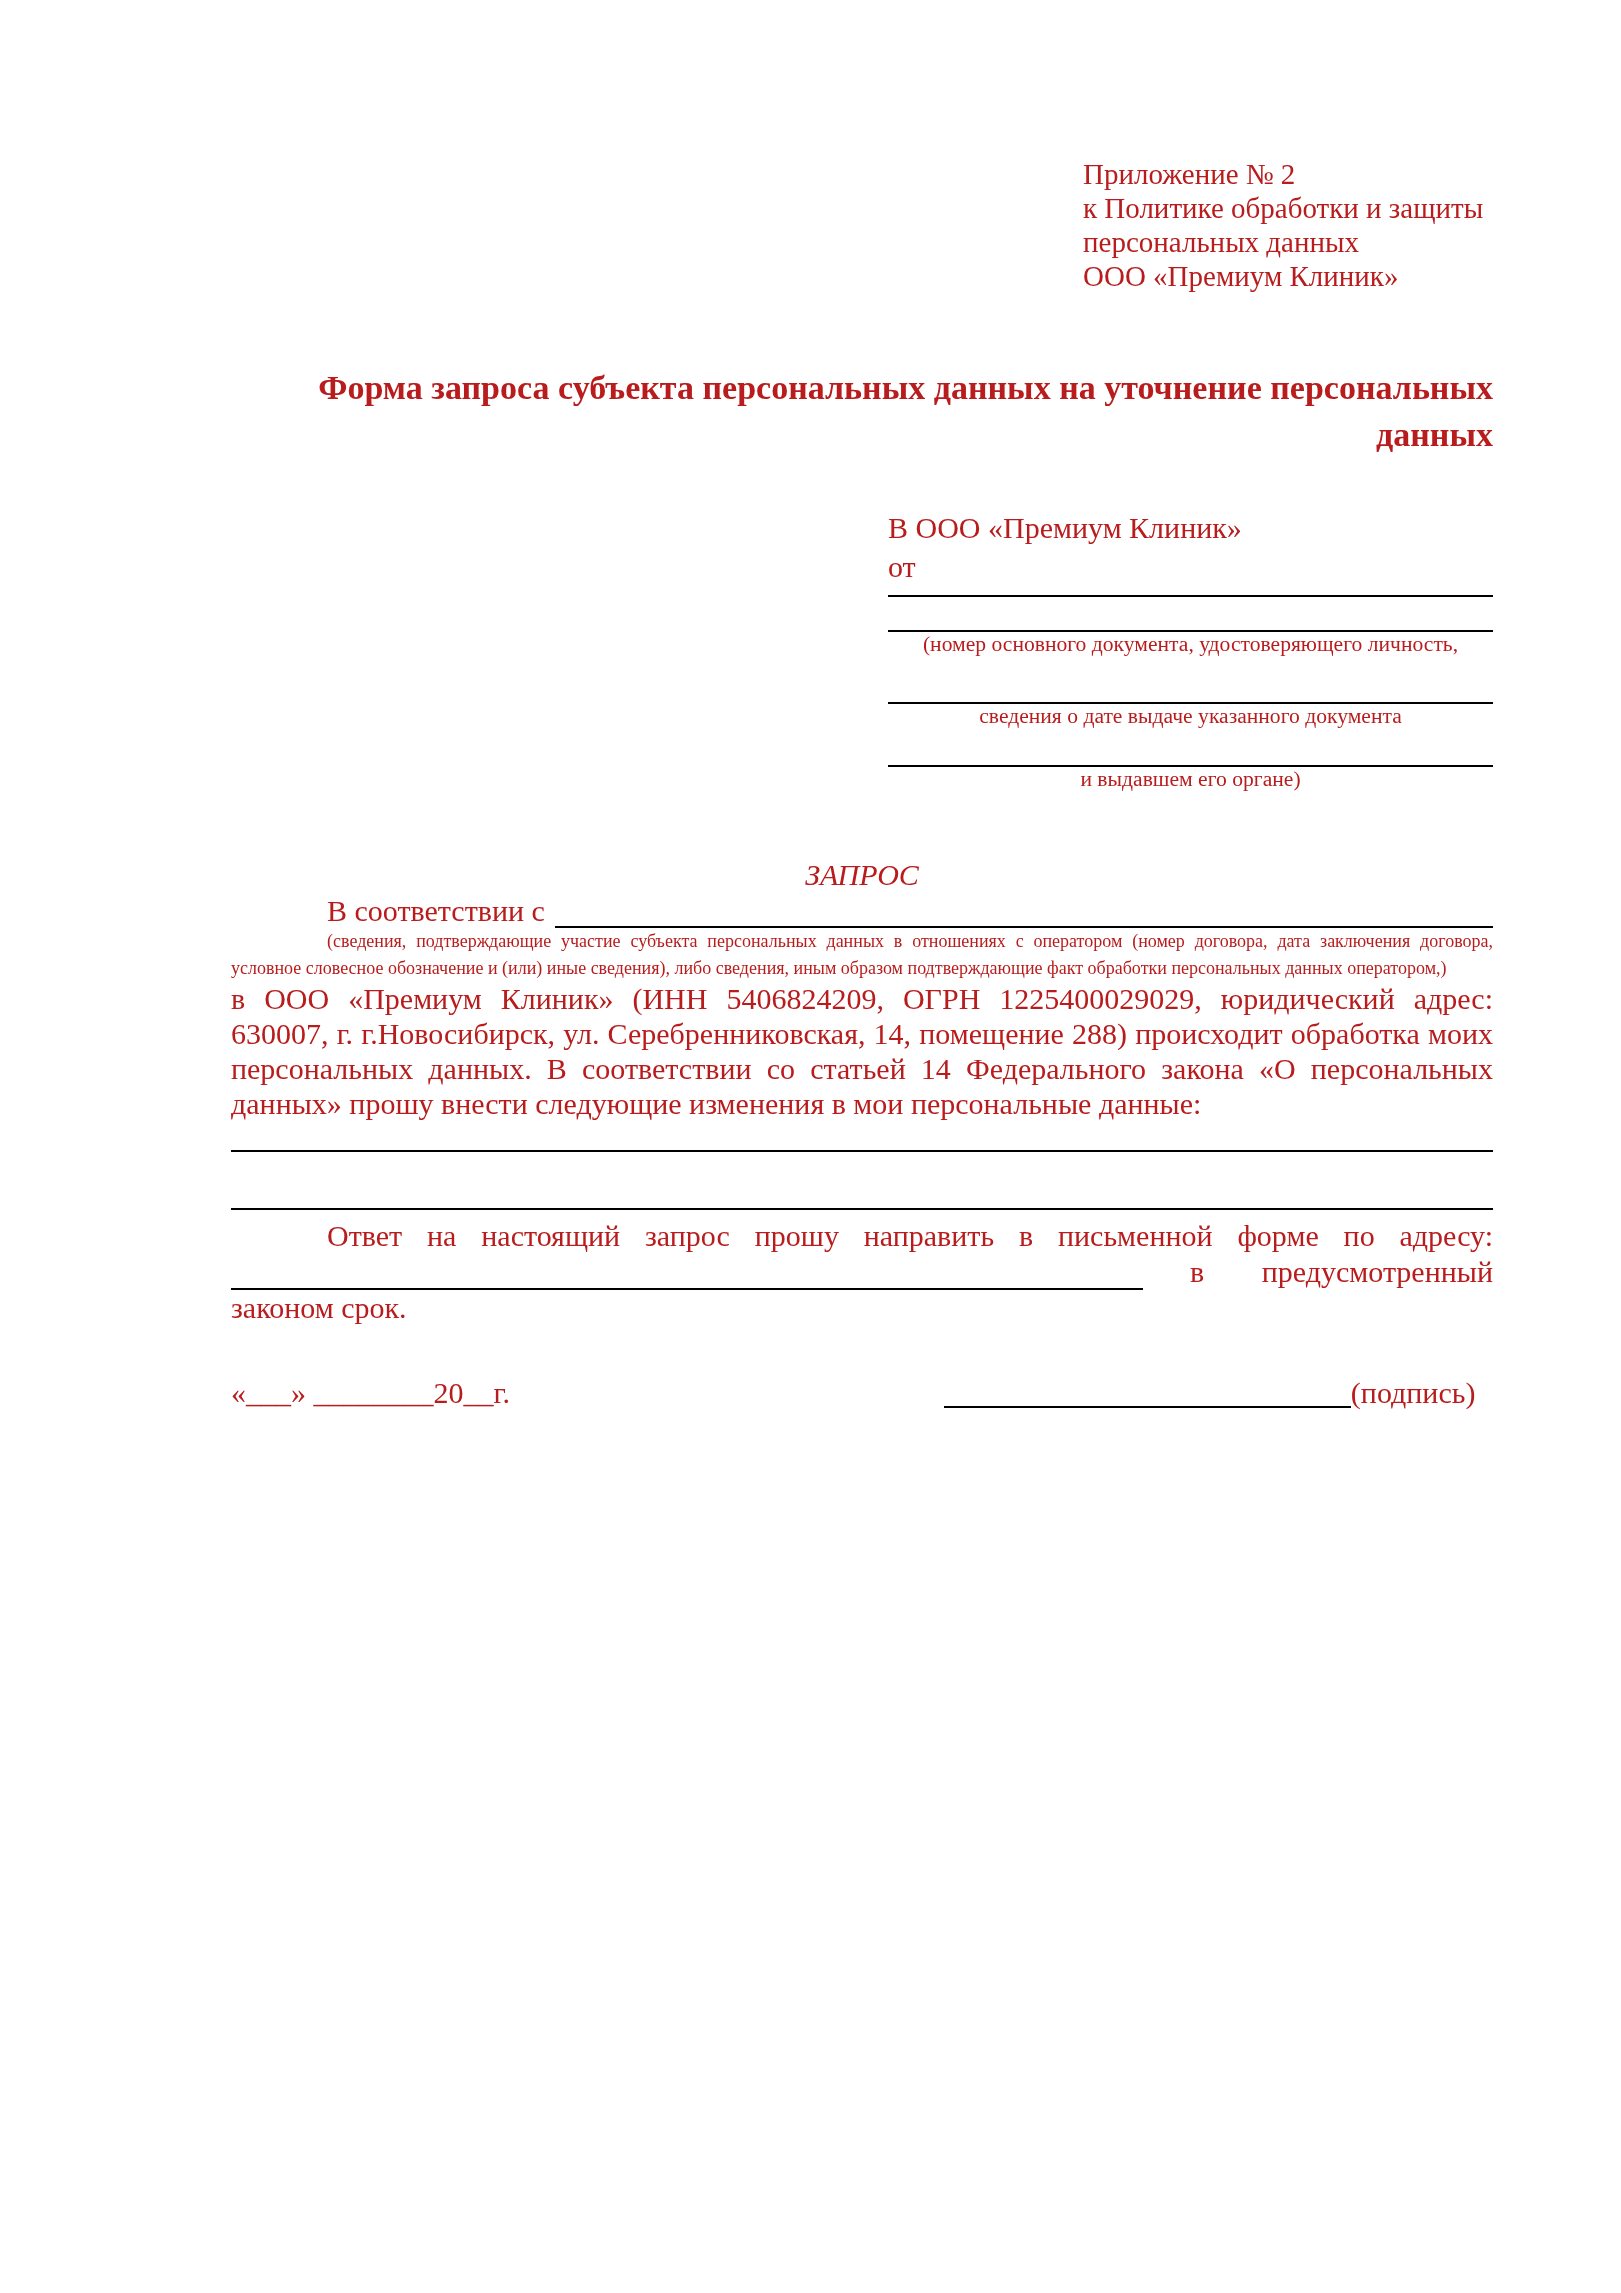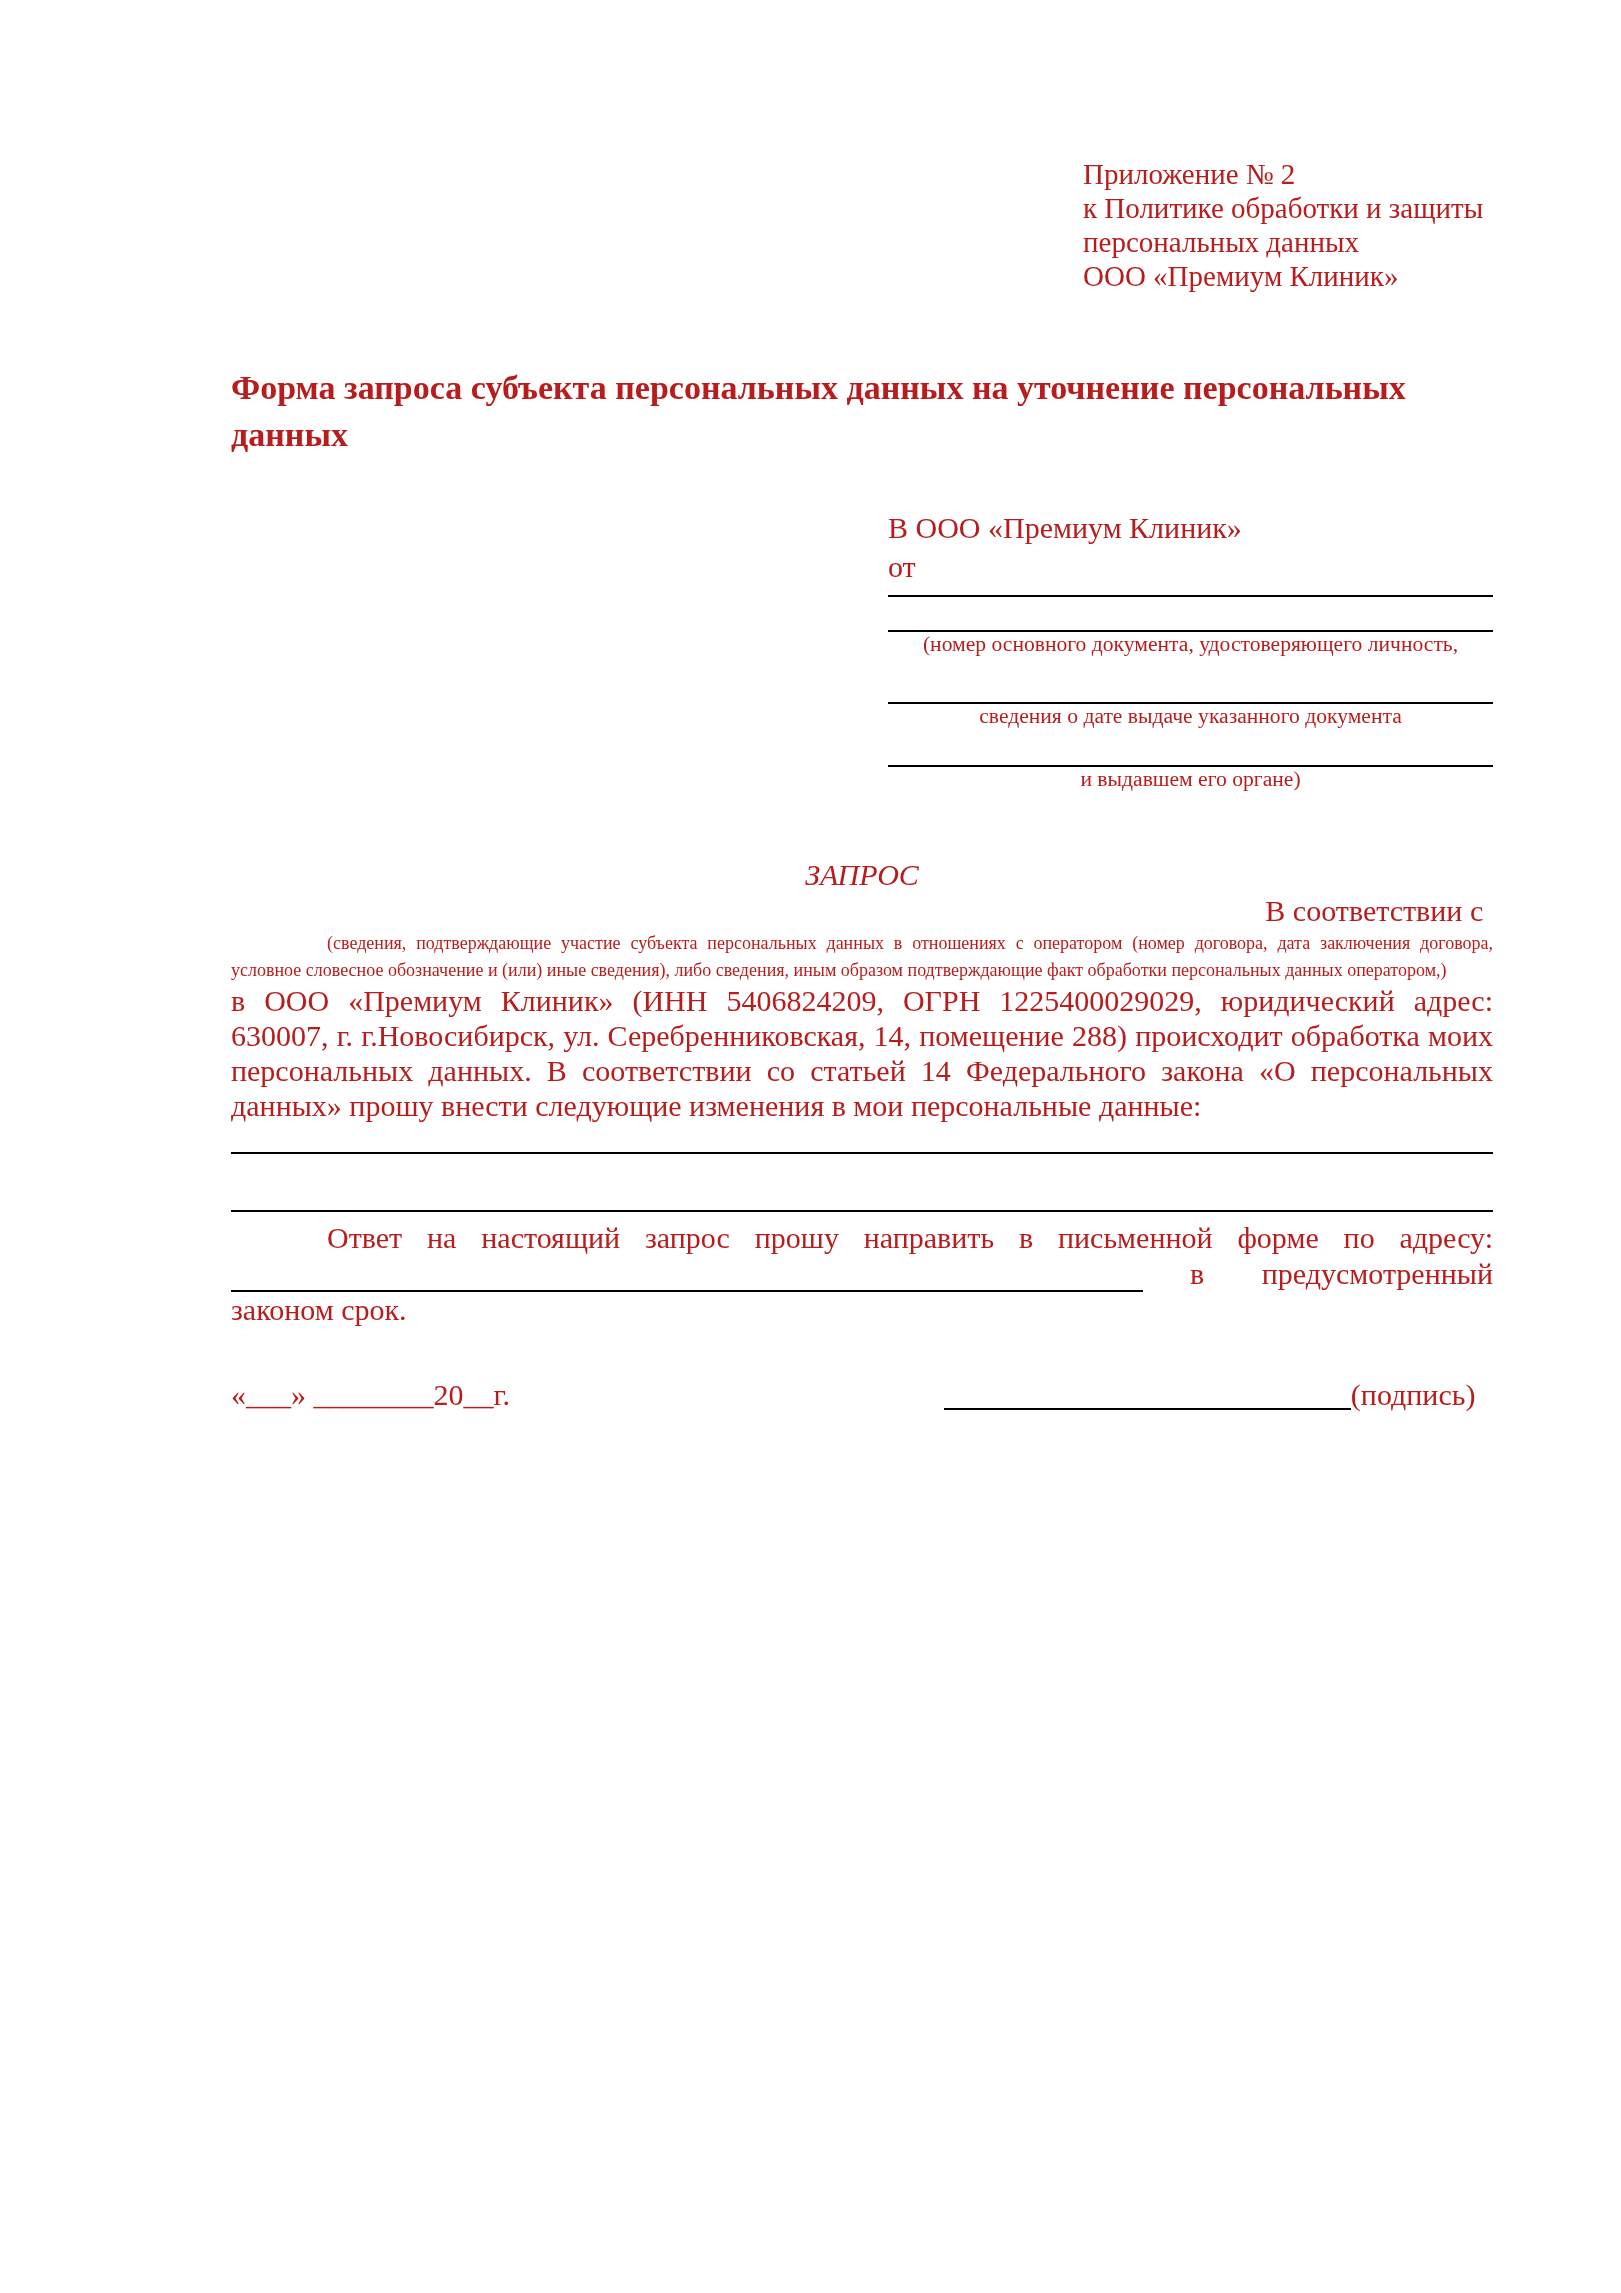--- a/index.html
+++ b/index.html
@@ -13,21 +13,21 @@
     font-size:30px;
     line-height:35px;
     box-sizing:border-box;
     padding:157px 128px 0 231px;
   }
   
   .annex{margin-left:852px;font-size:29px;line-height:34px;}
   
   .doc-title{
     margin-top:71px;
-    text-align:left;
+    text-align:right;
     font-weight:bold;
     font-size:34px;
     line-height:47px;
   }
   
   .addressee{margin-top:50px;margin-left:657px;width:605px;}
   .addr-to,.addr-from{line-height:39px;}
   .u{border-bottom:2.5px solid #000;}
   .u1{height:8.8px;}
   .u2{height:33px;}
@@ -43,21 +43,20 @@
     margin-top:64px;
     text-align:center;
     line-height:37px;
     font-style:italic;
   }
   .intro{
     display:flex;
     margin-left:96px;
     line-height:35px;
     align-items:flex-end;
-    flex-direction:column;
   }
   .intro .prefix{white-space:nowrap;padding-right:9.8px;}
   .intro .fill{flex:1;border-bottom:2.5px solid #000;height:29px;}
   .small-caption{
     font-size:18px;
     line-height:26.5px;
     text-align:justify;
     text-indent:96px;
   }
   .body-par{

